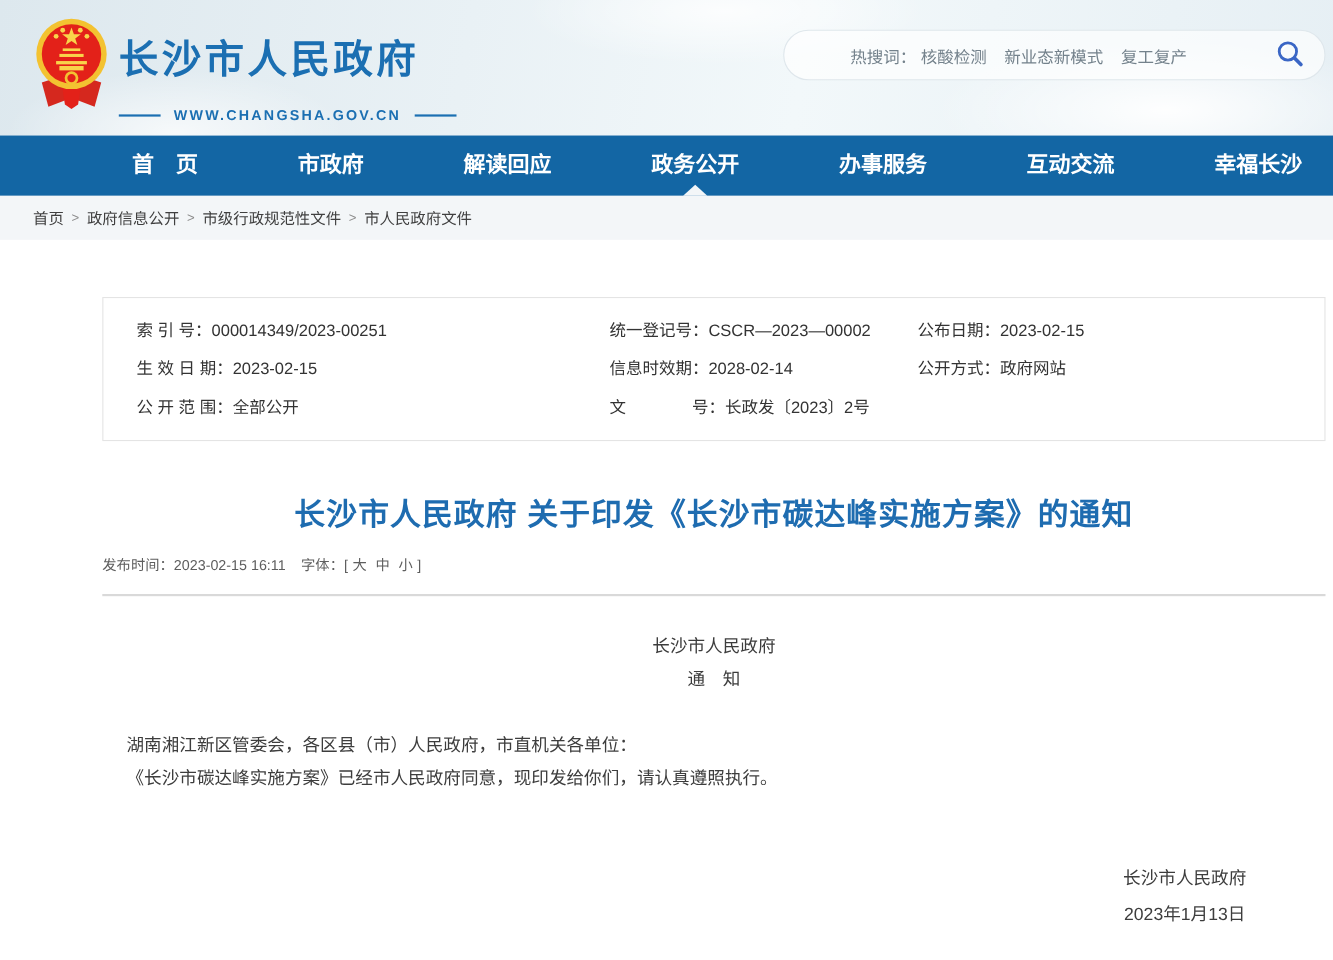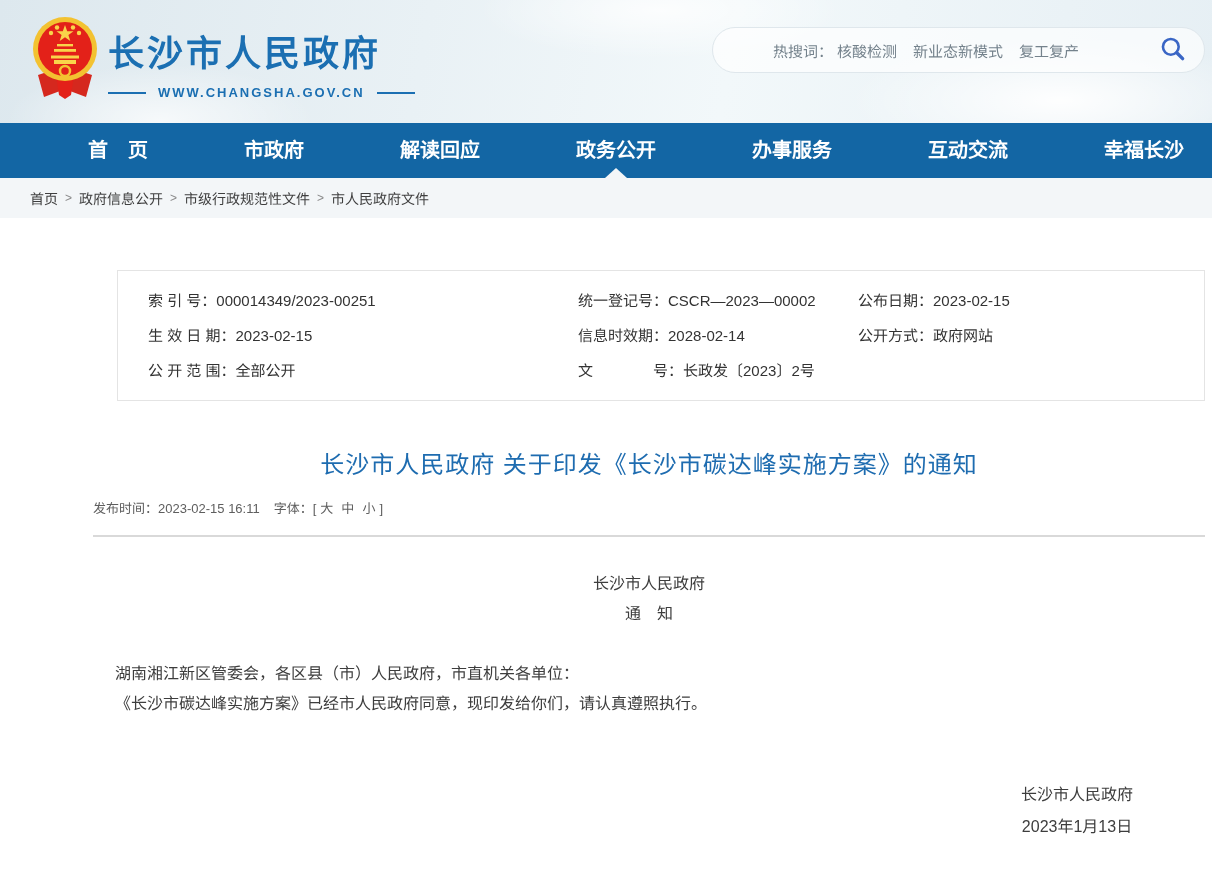--- a/index.html
+++ b/index.html
@@ -18,39 +18,39 @@
       radial-gradient(ellipse 260px 70px at 660px 10px, rgba(255,255,255,.8), rgba(255,255,255,0) 70%),
       radial-gradient(ellipse 220px 80px at 160px 120px, rgba(255,255,255,.7), rgba(255,255,255,0) 70%),
       linear-gradient(100deg,#dde8ee 0%,#e9f1f5 35%,#f2f8fa 60%,#e6eff4 100%);
   }
   .logo-link { position:absolute; left:30px; top:13px; width:70px; height:96px; display:block; }
   .brand { position:absolute; left:108px; top:24px; }
   .site-title {
     font-size:36px; font-weight:bold; color:#1b6fb2; letter-spacing:3px; white-space:nowrap;
   }
   .site-url {
-    margin-top:9px; display:flex; align-items:center; justify-content:center; gap:12px;
+    margin-top:21px; display:flex; align-items:center; justify-content:center; gap:12px;
     color:#1b6fb2; font-size:13px; font-weight:bold; letter-spacing:2px;
   }
   .url-dash { width:38px; height:2px; background:#1b6fb2; }
 
   .search-pill {
     position:absolute; left:712px; top:27px; width:493px; height:46px;
     background:rgba(255,255,255,.65); border:1px solid #dfe7ec; border-radius:23px;
     display:flex; align-items:center; padding:0 18px 0 20px; cursor:text;
   }
   .hot-label, .hot-kw { font-size:15px; color:#74828c; white-space:nowrap; }
   .hot-kw { margin-right:16px; cursor:pointer; }
   .hot-label { margin-right:4px;margin-left:40px; }
   .search-btn { margin-left:auto; background:none; border:none; cursor:pointer; display:flex; align-items:center; }
 
   
   .main-nav {
     height:55px; background:#1366a4; display:flex; align-items:flex-end;
-    justify-content:space-between; padding:0 28px 0 88px;
+    justify-content:space-between; padding:0 28px 0 120px;
   }
   .nav-item {
     position:relative; color:#fff; font-size:20px; font-weight:bold;
     height:55px; line-height:55px; text-decoration:none; white-space:nowrap; cursor:pointer;
   }
   .nav-item.active::after {
     content:""; position:absolute; left:50%; bottom:0; transform:translateX(-50%);
     border-left:11px solid transparent; border-right:11px solid transparent;
     border-bottom:10px solid #f3f6f8;
   }
@@ -63,29 +63,28 @@
   .crumb { cursor:pointer; white-space:nowrap; }
   .crumb-sep { color:#8a8a8a; font-size:12px; }
 
   
   .container { width:1112px; margin-left:93px; }
 
   .meta-box {
     margin-top:52px; border:1px solid #e4e4e4;
     display:grid; grid-template-columns:430px 280px 1fr;
     padding:12px 0 12px 30px;
-    margin-left:24px;
   }
   .meta-cell { line-height:35px; font-size:15px; color:#333; white-space:nowrap; }
   .meta-label { color:#333; }
   .meta-value { color:#333; }
 
   .doc-title {
     margin-top:44px; text-align:center;
-    color:#1e6cb0; font-size:24px; font-weight:normal; letter-spacing:1px;
+    color:#1e6cb0; font-size:28px; font-weight:bold; letter-spacing:1px;
   }
   .pub-line {
     margin-top:18px; text-align:left; font-size:13px; color:#5e5e5e;
   }
   .pub-line .gap { display:inline-block; width:14px; }
   .font-size-link { cursor:pointer; margin:0 4px; color:#5e5e5e; }
   .bracket { color:#5e5e5e; }
   .divider { margin-top:18px; height:2px; background:#d9d9d9; }
 
   .article { margin-top:32px; font-size:16px; color:#3d3d3d; }

